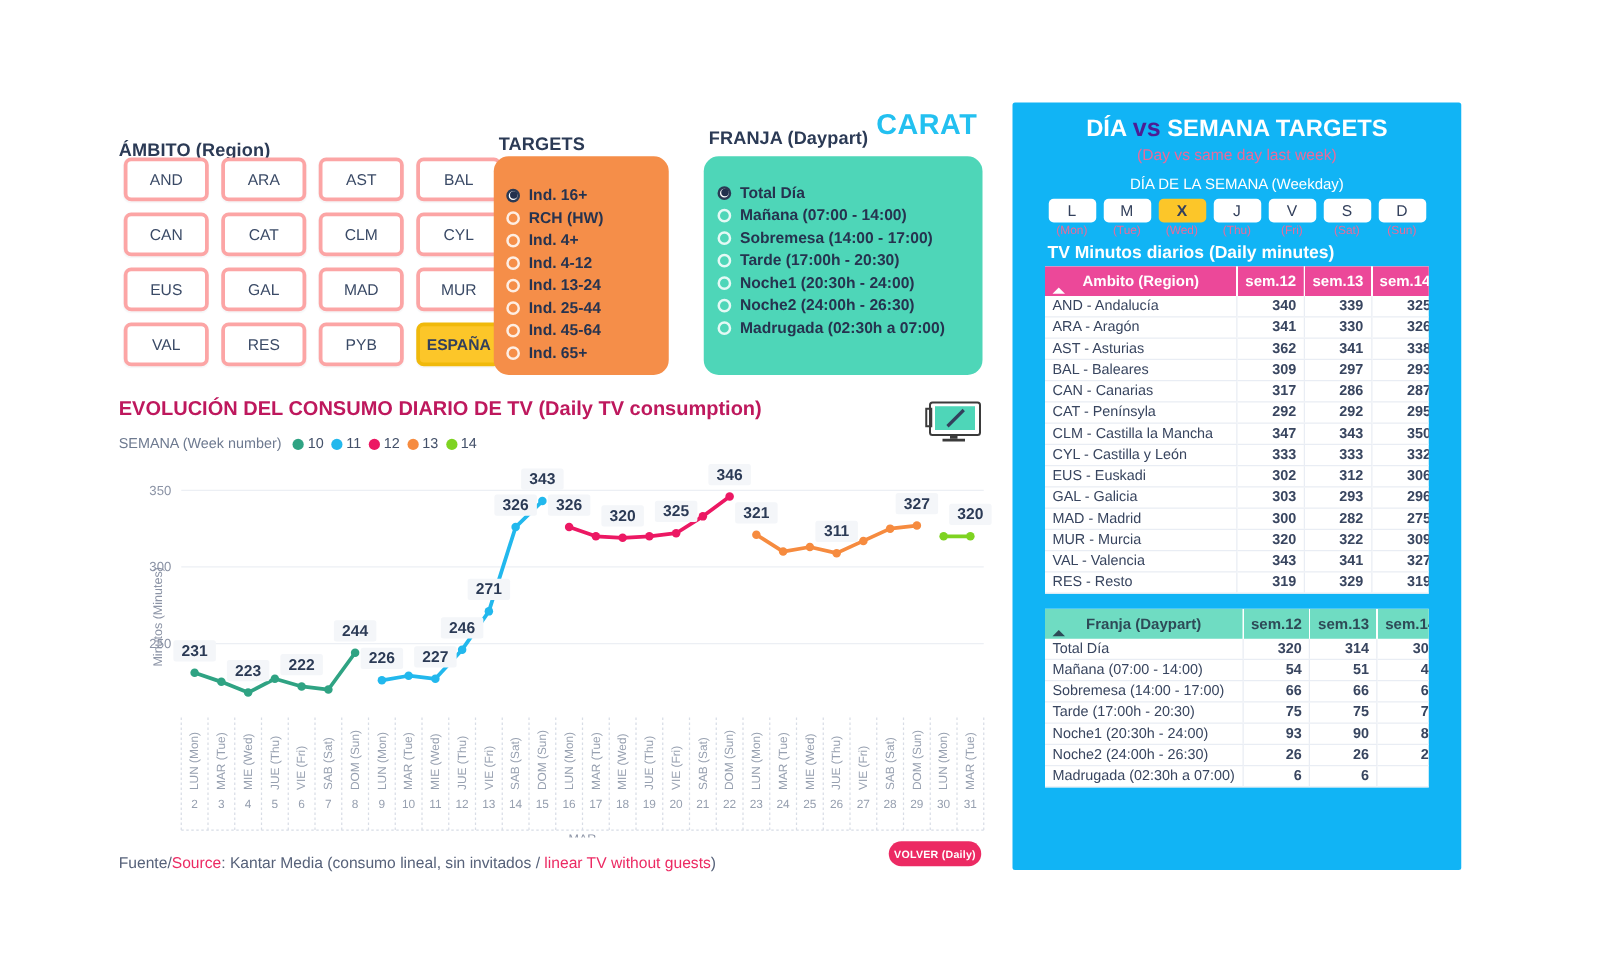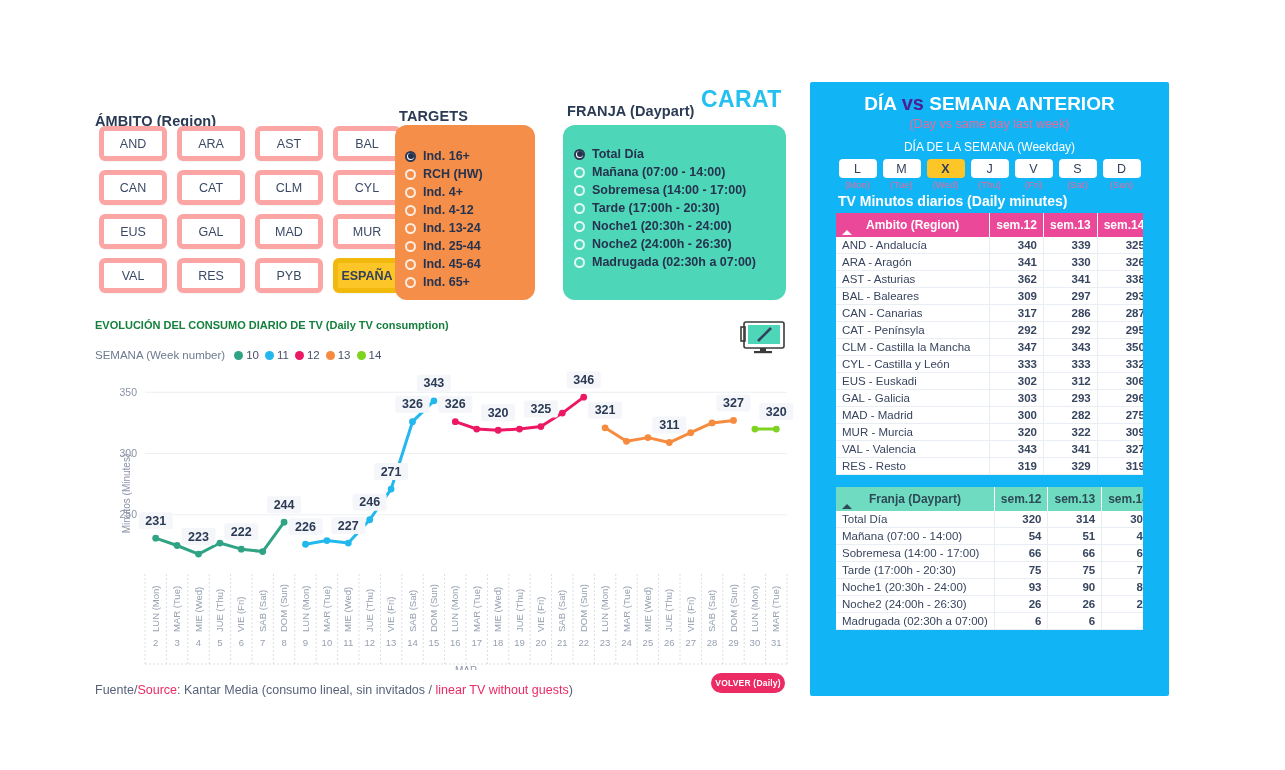--- a/index.html
+++ b/index.html
@@ -19,21 +19,21 @@
     font-size:14.5px; font-weight:bold; color:#2b3a55; letter-spacing:.1px;
   }
 
   
   #ambito-title { position:absolute; left:95px; top:113px; }
   #region-grid {
     position:absolute; left:99px; top:126px;
     display:grid; grid-template-columns:repeat(4, 68px); gap:9px 10px;
   }
   .region-btn {
-    height:35px; border:5px solid #fca5a5; border-radius:6px; background:#fff;
+    height:35px; border:3px solid #fca5a5; border-radius:6px; background:#fff;
     display:flex; align-items:center; justify-content:center;
     font-size:12.5px; color:#3a4a66; cursor:pointer;
     box-shadow:0 1px 1px rgba(20,30,60,.04);
   }
   .region-btn.selected { background:#fcc629; border-color:#f0b90b; color:#33405c; font-weight:600; }
 
   
   #targets-title { position:absolute; left:399px; top:108px; }
   #targets-panel {
     position:absolute; left:395px; top:125px; width:140px; height:175px;
@@ -59,21 +59,21 @@
   }
   .radio-row .lbl { font-size:12.5px; font-weight:bold; color:#26334f; white-space:nowrap; }
 
   
   #carat-logo {
     position:absolute; left:701px; top:86px;
     font-size:23px; font-weight:bold; color:#23c0f0; letter-spacing:.4px;
   }
 
   
-  #chart-title { position:absolute; left:95px; top:319px; font-size:11px; font-weight:bold; color:#15803d; }
+  #chart-title { position:absolute; left:95px; top:319px; font-size:16px; font-weight:bold; color:#be185d; }
   #legend { position:absolute; left:95px; top:349px; display:flex; align-items:center; gap:6px; }
   #legend .legend-caption { font-size:11.5px; color:#6e7a90; margin-right:3px; }
   .legend-item { display:flex; align-items:center; gap:3px; }
   .legend-item .bullet { width:9px; height:9px; border-radius:50%; }
   .legend-item .txt { font-size:11.5px; color:#44516a; }
 
   #tv-icon { position:absolute; left:739px; top:320px; width:48px; height:34px; cursor:pointer; }
 
   #chart-area { position:absolute; left:95px; top:370px; width:700px; height:300px; }
   #yaxis-label {
@@ -441,21 +441,21 @@
 
   <div id="footer-note">
     <span>Fuente/</span><span class="pink">Source</span><span>: Kantar Media (consumo lineal, sin invitados / </span><span class="pink">linear TV without guests</span><span>)</span>
   </div>
   <div id="back-btn">VOLVER (Daily)</div>
 
   <div id="right-panel">
     <div id="rp-title">
       <span>DÍA</span>
       <span class="vs">vs</span>
-      <span>SEMANA ANTERIOR</span>
+      <span>SEMANA TARGETS</span>
     </div>
     <div id="rp-subtitle">(Day vs same day last week)</div>
     <div id="rp-weekday-label">DÍA DE LA SEMANA (Weekday)</div>
     <div id="weekday-row">
         <div class="wd">
           <div class="key">L</div>
           <div class="sub">(Mon)</div>
         </div>
         <div class="wd">
           <div class="key">M</div>

